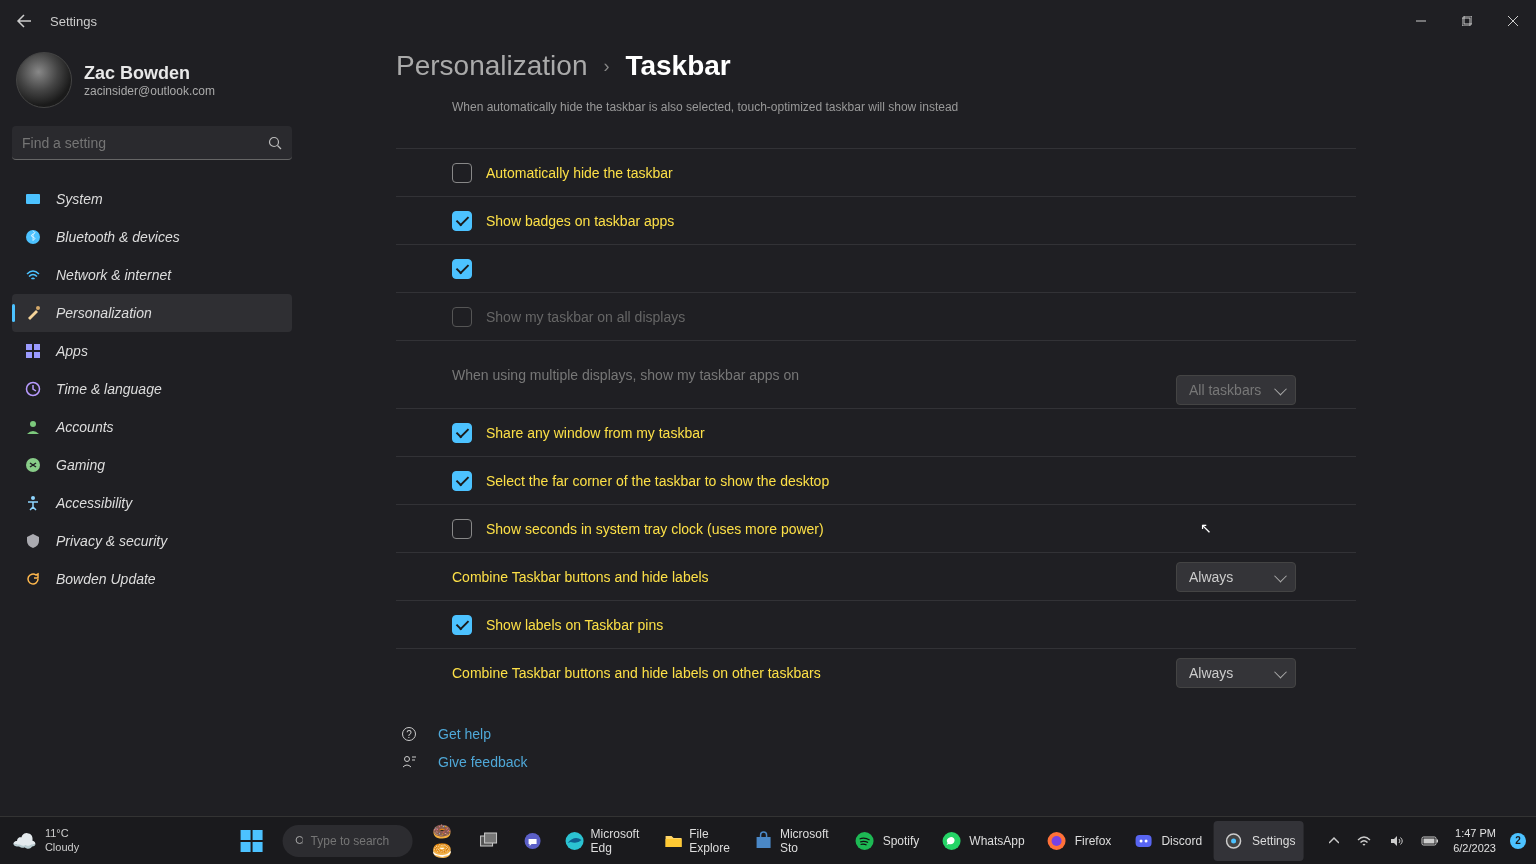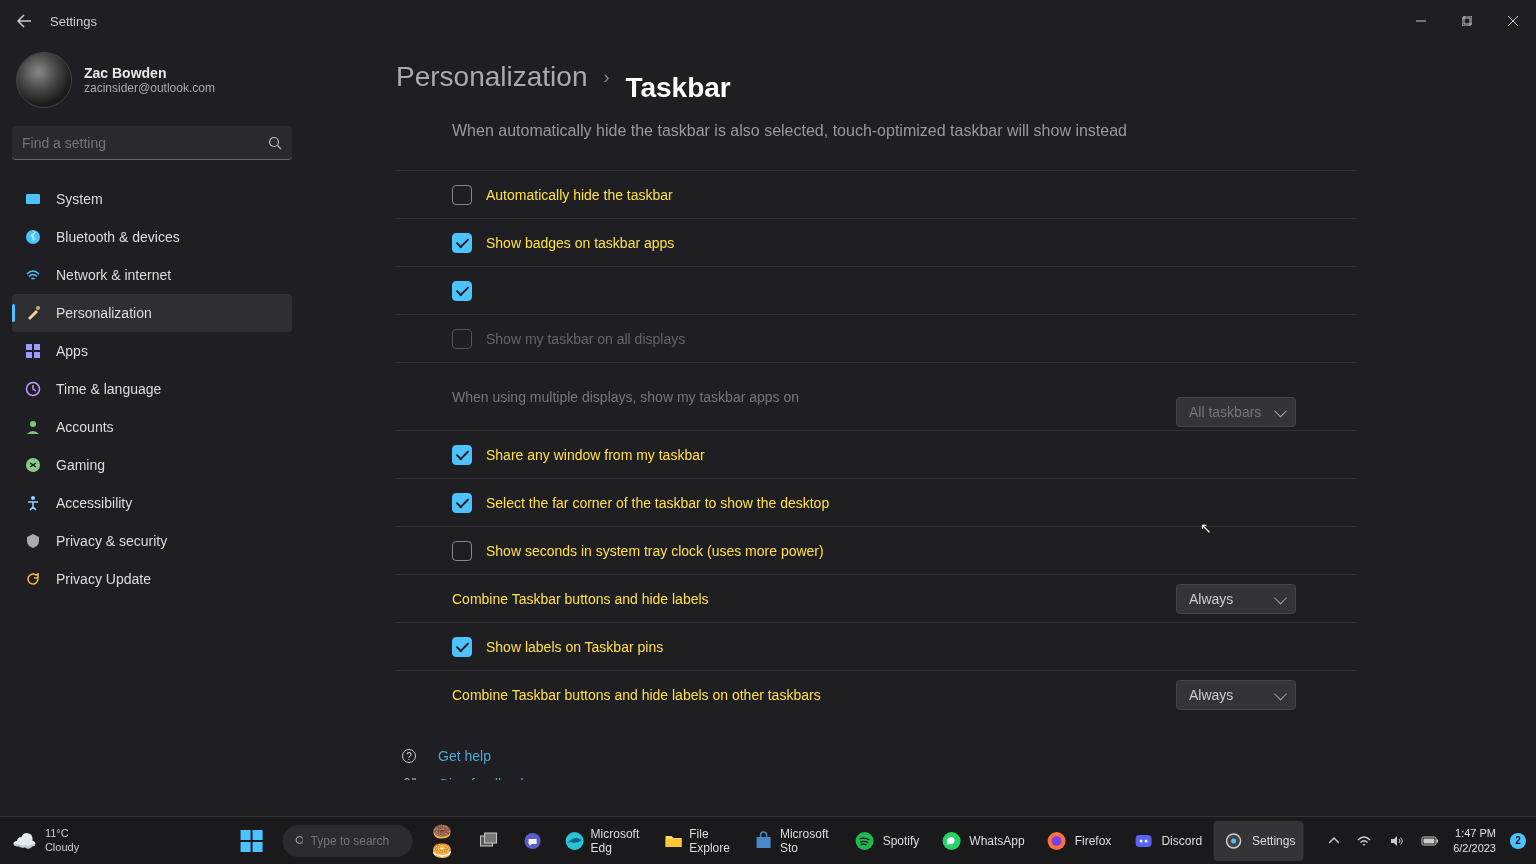--- a/index.html
+++ b/index.html
@@ -10,45 +10,45 @@
 .titlebar-left { display: flex; align-items: center; gap: 12px; }
 .back-btn { width: 28px; height: 28px; display: flex; align-items: center; justify-content: center; cursor: pointer; border-radius: 4px; }
 .app-title { font-size: 13px; color: #ccc; }
 .titlebar-right { display: flex; }
 .win-ctrl { width: 46px; height: 32px; display: flex; align-items: center; justify-content: center; cursor: pointer; }
 
 
 .sidebar { position: absolute; left: 12px; top: 52px; width: 280px; }
 .profile { display: flex; align-items: center; gap: 12px; margin-bottom: 18px; padding-left: 4px; }
 .avatar { width: 56px; height: 56px; border-radius: 50%; background: radial-gradient(circle at 40% 35%, #888 0%, #444 40%, #1a1a1a 70%); border: 1px solid #444; }
-.profile-text .name { font-size: 14px; font-weight: 600; color: #e8e8e8; }
+.profile-text .name { font-size: 18px; font-weight: 600; color: #e8e8e8; }
 .profile-text .email { font-size: 12px; color: #aaa; }
 
 .search-box { display: flex; align-items: center; background: #2a2a2e; border-bottom: 1px solid #666; border-radius: 4px; height: 34px; padding: 0 10px; margin-bottom: 20px; }
 .search-box input { flex: 1; background: transparent; border: none; outline: none; color: #ddd; font-size: 14px; }
 .search-icon { color: #bbb; }
 
 .nav-list { list-style: none; }
-.nav-item { display: flex; align-items: center; gap: 14px; height: 38px; padding: 0 12px; border-radius: 4px; cursor: pointer; font-size: 14px; color: #ddd; position: relative; }
+.nav-item { display: flex; align-items: center; gap: 14px; height: 38px; padding: 0 12px; border-radius: 4px; cursor: pointer; font-size: 14px; color: #ddd; position: relative; font-style: italic; }
 .nav-item.active { background: #2f2f33; }
 .nav-item.active::before { content: ''; position: absolute; left: 0; top: 10px; bottom: 10px; width: 3px; background: #4cc2ff; border-radius: 2px; }
 .nav-icon { width: 18px; height: 18px; display: flex; align-items: center; justify-content: center; }
 
 
 .main { position: absolute; left: 396px; top: 50px; width: 960px; height: 730px; overflow: hidden; }
 .breadcrumb { display: flex; align-items: center; gap: 16px; margin-bottom: 18px; font-size: 28px; }
 .breadcrumb .parent { color: #aaa; cursor: pointer; }
 .breadcrumb .chev { color: #888; font-size: 18px; }
-.breadcrumb .current { color: #fff; font-weight: 600; margin-top: 22px; }
+.breadcrumb .current { color: #fff; font-weight: 600; }
 
 .settings-list { display: flex; flex-direction: column; }
 .setting-row { display: flex; align-items: center; padding: 3px 60px 3px 0; border-top: 1px solid #323236; min-height: 48px; }
 .setting-row.first { border-top: none; }
 .setting-row.indent { padding-left: 56px; }
-.setting-row .helper { font-size: 16px; color: #999; padding-left: 56px; }
+.setting-row .helper { font-size: 12px; color: #999; padding-left: 56px; }
 .checkbox { width: 20px; height: 20px; border: 1.5px solid #888; border-radius: 4px; margin-right: 14px; flex-shrink: 0; display: flex; align-items: center; justify-content: center; cursor: pointer; }
 .checkbox.checked { background: #4cc2ff; border-color: #4cc2ff; }
 .checkbox.checked::after { content: ''; width: 5px; height: 10px; border: solid #1a1a1a; border-width: 0 2px 2px 0; transform: rotate(45deg) translate(-1px,-1px); }
 .setting-label { font-size: 14px; color: #fde047; flex: 1; }
 .setting-row.disabled .setting-label { color: #666; }
 .setting-row.disabled .checkbox { border-color: #555; }
 .dropdown { background: #343438; border: 1px solid #444; border-radius: 4px; padding: 6px 30px 6px 12px; font-size: 14px; color: #ccc; position: relative; cursor: pointer; min-width: 120px; }
 .dropdown::after { content: ''; position: absolute; right: 10px; top: 50%; width: 8px; height: 8px; border: solid #aaa; border-width: 0 1.5px 1.5px 0; transform: translateY(-60%) rotate(45deg); }
 .dropdown.disabled { color: #777; cursor: default; margin-top: 31px; }
 
@@ -217,21 +217,21 @@
           </svg>
         </span>
         <span>Privacy &amp; security</span>
       </li>
     <li class="nav-item">
         <span class="nav-icon">
           <svg width="16" height="16">
             <path d="M13 8a5 5 0 1 1-2-4l2-1v4h-4" stroke="#ffb84d" fill="none" stroke-width="1.5"></path>
           </svg>
         </span>
-        <span>Privacy Update</span>
+        <span>Bowden Update</span>
       </li>
   </ul>
 </div>
 
 <div class="main">
   <div class="breadcrumb">
     <span class="parent">Personalization</span>
     <span class="chev">›</span>
     <span class="current">Taskbar</span>
   </div>

